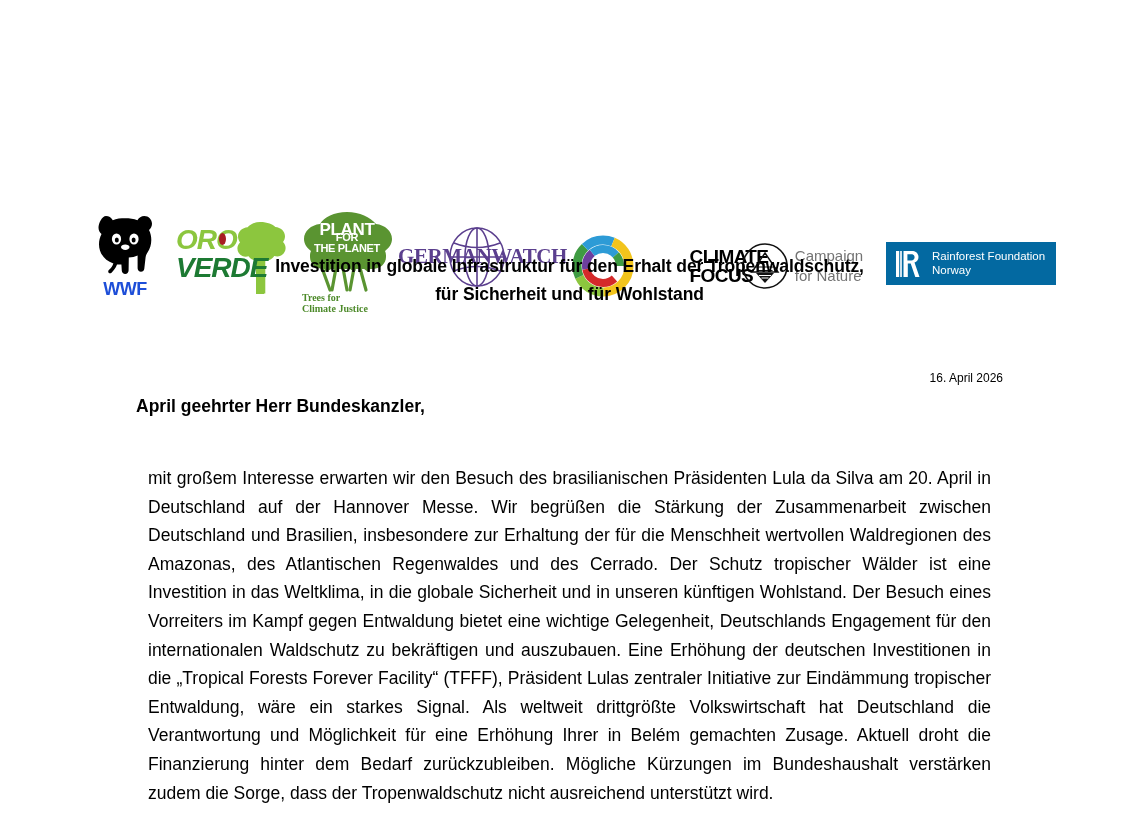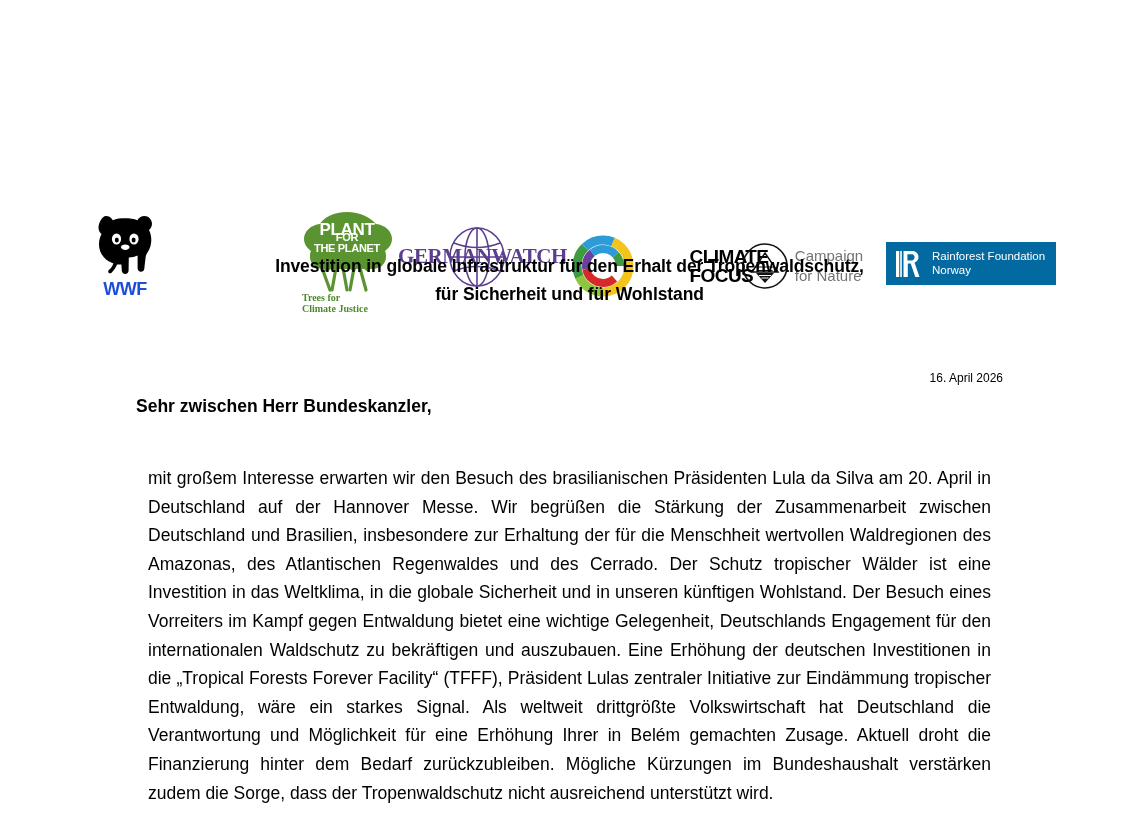--- a/index.html
+++ b/index.html
@@ -186,20 +186,31 @@
       <path fill="#000" d="M12 6c2.8 0 5.4 1.6 6.8 4.2 3.6-1.6 8-1.9 12.4-1.9 4.4 0 8.6.4 12.2 2 1.4-2.7 4-4.3 6.9-4.3 4.3 0 7.7 3.5 7.7 7.8 0 2.5-1.2 4.8-3 6.2 1.5 3 2.3 6.4 2.3 10 0 4.8-1.4 9-3.8 12.6-1 1.5-1.7 3-1.9 4.6l-1.3 11.5c-.2 1.7-1.6 3-3.3 3-1.9 0-3.4-1.5-3.4-3.4V45.5c-2.6 1.2-5.6 1.9-8.8 2.1l-.2 12.9c0 1.9-1.5 3.4-3.4 3.4-1.8 0-3.3-1.4-3.4-3.2l-.4-6.2c-.6.1-1.3.1-2 .1-.8 0-1.6 0-2.4-.1-1.2 3.3-3.2 6.2-5.7 8.4-.8.7-2 .6-2.7-.2-.6-.8-.5-1.9.2-2.6 2-1.8 3.6-4.1 4.6-6.7C10.3 50.4 5 42.9 5 34.2c0-3.7.9-7.2 2.5-10.3-1.8-1.4-3-3.7-3-6.2C4.5 13.4 8 6 12 6z"></path>
       <ellipse cx="22.5" cy="29" rx="4.6" ry="5.6" fill="#fff"></ellipse>
       <ellipse cx="40" cy="29" rx="4.6" ry="5.6" fill="#fff"></ellipse>
       <ellipse cx="22.8" cy="30" rx="2" ry="2.6" fill="#000"></ellipse>
       <ellipse cx="39.6" cy="30" rx="2" ry="2.6" fill="#000"></ellipse>
       <path fill="#fff" d="M27 37c0-1.4 1.8-2.4 4.2-2.4S35.5 35.6 35.5 37c0 1.6-1.9 2.9-4.2 2.9S27 38.6 27 37z"></path>
     </svg>
     <div class="wwf-text">WWF</div>
   </div>
 
+  <div class="logo oroverde">
+    <div class="ov-wrap">
+      <svg class="ov-tree" viewBox="0 0 54 76">
+        <path fill="#8cc63e" d="M26 2c-6 0-10 2.6-12.4 5.2C8.4 7.6 4 11.2 4 16.6c0 2.2.8 4.2 2 5.8-1.6 1.5-2.6 3.6-2.6 6 0 4.6 3.7 8.3 8.3 8.3 1 0 2-.2 2.9-.5 1.6 2.5 4.4 4.2 7.6 4.2h1.3v33h7.8V40.4h1c3.4 0 6.4-1.8 8-4.5.9.3 1.9.5 3 .5 4.6 0 8.3-3.7 8.3-8.3 0-2.4-1-4.5-2.6-6 1.2-1.6 2-3.6 2-5.8 0-5.4-4.4-9-9.6-9.4C38.6 4.4 33.8 2 26 2z"></path>
+        <path fill="#8cc63e" d="M22 40h8v34h-8z"></path>
+      </svg>
+      <div class="ov-oro">ORO</div>
+      <div class="ov-dot"></div>
+      <div class="ov-verde">VERDE</div>
+    </div>
+  </div>
 
   <div class="logo pftp">
     <div class="pftp-wrap">
       <svg class="pftp-canopy" viewBox="0 0 90 82">
         <path fill="#5a9431" d="M45 2C32 2 22 7 18 14 9 15 2 21 2 29c0 5 3 9 7 12-1 2-1 4-1 6 0 7 6 12 14 12h48c8 0 14-5 14-12 0-2 0-4-1-6 4-3 7-7 7-12 0-8-7-14-16-15C68 7 58 2 45 2z"></path>
         <g stroke="#5a9431" stroke-width="3.2" fill="none" stroke-linecap="round">
           <path d="M20 58 L28 80"></path>
           <path d="M34 58 L30 80"></path>
           <path d="M41 58 L45 80"></path>
           <path d="M52 58 L48 80"></path>
@@ -288,19 +299,19 @@
 
 <div class="page">
 
   <div class="heading-block">
     <div class="heading">Investition in globale Infrastruktur für den Erhalt der Tropenwaldschutz,</div>
     <div class="heading">für Sicherheit und für Wohlstand</div>
   </div>
 
   <div class="date-line">16. April 2026</div>
 
-  <div class="salutation">Sehr zwischen Herr Bundeskanzler,</div>
+  <div class="salutation">April geehrter Herr Bundeskanzler,</div>
 
   <div class="body-text">
     <p>mit großem Interesse erwarten wir den Besuch des brasilianischen Präsidenten Lula da Silva am 20. April in Deutschland auf der Hannover Messe. Wir begrüßen die Stärkung der Zusammenarbeit zwischen Deutschland und Brasilien, insbesondere zur Erhaltung der für die Menschheit wertvollen Waldregionen des Amazonas, des Atlantischen Regenwaldes und des Cerrado. Der Schutz tropischer Wälder ist eine Investition in das Weltklima, in die globale Sicherheit und in unseren künftigen Wohlstand. Der Besuch eines Vorreiters im Kampf gegen Entwaldung bietet eine wichtige Gelegenheit, Deutschlands Engagement für den internationalen Waldschutz zu bekräftigen und auszubauen. Eine Erhöhung der deutschen Investitionen in die „Tropical Forests Forever Facility“ (TFFF), Präsident Lulas zentraler Initiative zur Eindämmung tropischer Entwaldung, wäre ein starkes Signal. Als weltweit drittgrößte Volkswirtschaft hat Deutschland die Verantwortung und Möglichkeit für eine Erhöhung Ihrer in Belém gemachten Zusage. Aktuell droht die Finanzierung hinter dem Bedarf zurückzubleiben. Mögliche Kürzungen im Bundeshaushalt verstärken zudem die Sorge, dass der Tropenwaldschutz nicht ausreichend unterstützt wird.</p>
   </div>
 
 </div>
 
 </body></html>

